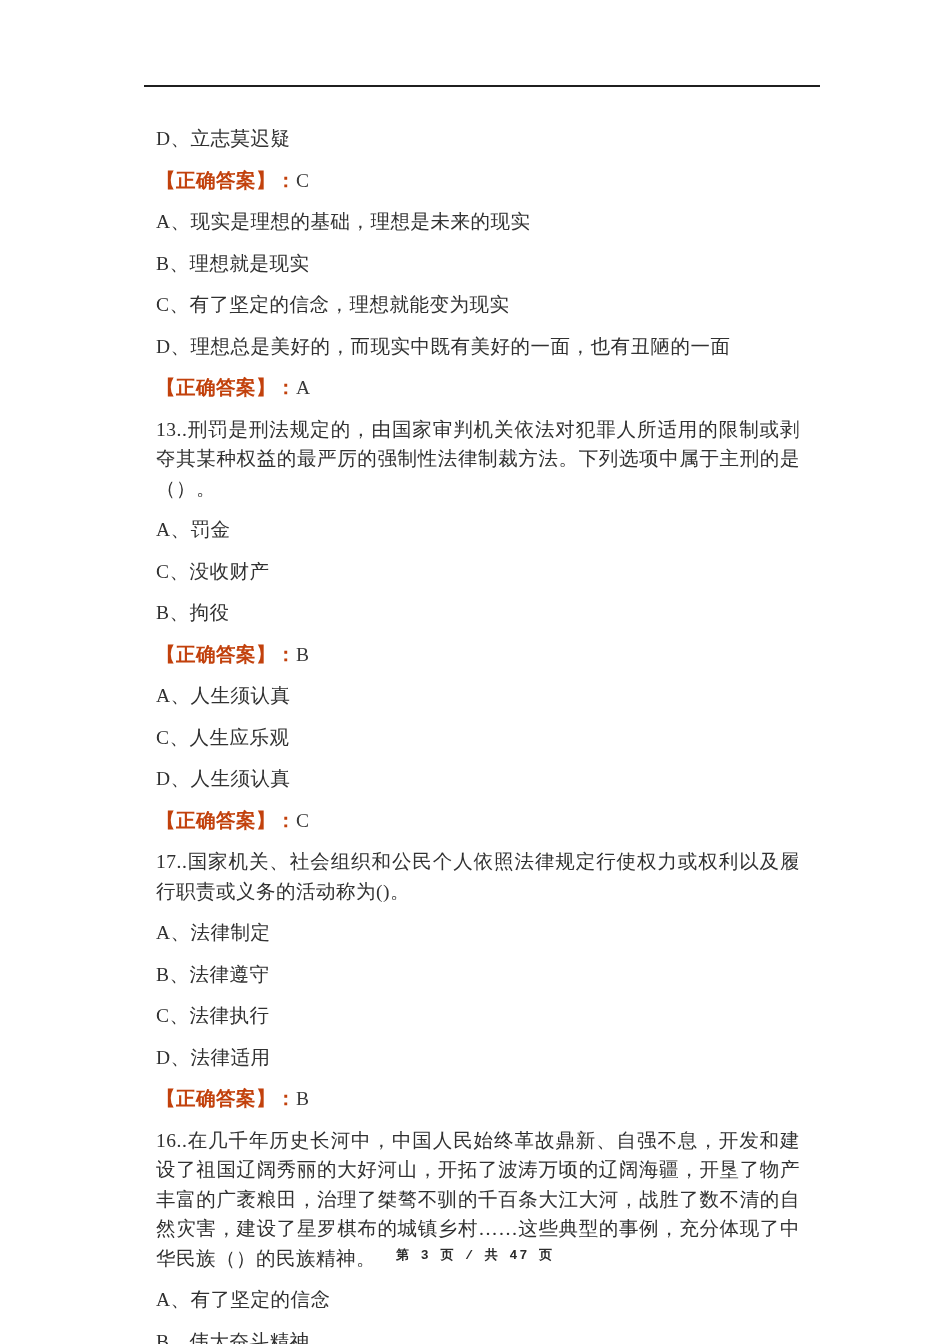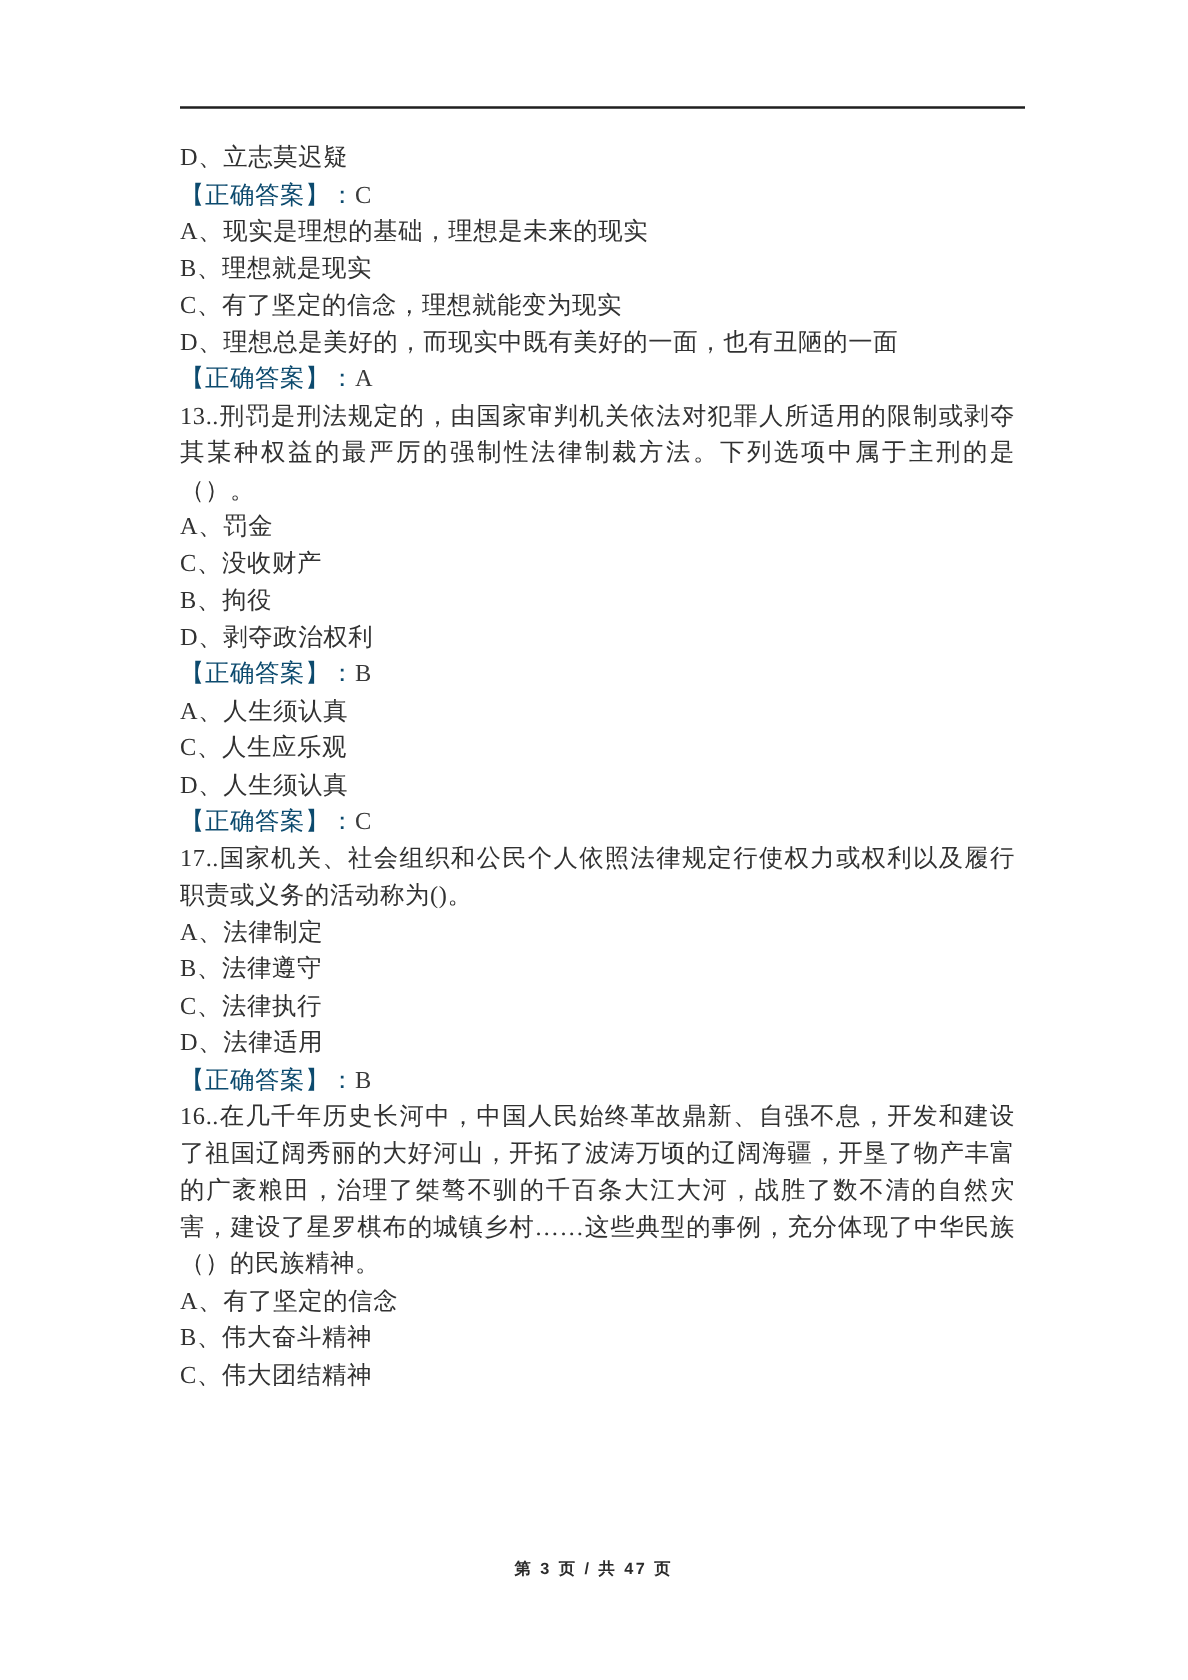--- a/index.html
+++ b/index.html
@@ -23,34 +23,34 @@
   .doc-body {
     position: absolute;
     left: 144px; top: 112px;
     width: 668px;
     color: #313131;
     font-size: 19.5px;
     line-height: 29.5px;
     text-align: justify;
     letter-spacing: 0.5px;
   }
-  .doc-body p.line { margin: 0; padding: 0; }
+  .doc-body p.line { margin: 12px; padding: 0; }
   .answer-label {
-    color: #0c4a6e;
-    font-weight: normal;
+    color: #c2410c;
+    font-weight: bold;
   }
   .answer-value {
     color: #3a3a3a;
   }
   .page-footer {
     position: absolute;
     left: 0; top: 1246px;
     width: 950px;
     text-align: center;
-    font-family: Liberation Sans, sans-serif;
+    font-family: Liberation Mono, monospace;
     font-size: 13px;
     font-weight: bold;
     color: #2b2b2b;
     letter-spacing: 2px;
   }
 </style>
 </head>
 <body>
 
 <div class="page">
@@ -65,21 +65,20 @@
     <p class="line">A、现实是理想的基础，理想是未来的现实</p>
     <p class="line">B、理想就是现实</p>
     <p class="line">C、有了坚定的信念，理想就能变为现实</p>
     <p class="line">D、理想总是美好的，而现实中既有美好的一面，也有丑陋的一面</p>
     <p class="line"><span class="answer-label">【正确答案】：</span><span class="answer-value">A</span></p>
 
     <p class="line">13..刑罚是刑法规定的，由国家审判机关依法对犯罪人所适用的限制或剥夺其某种权益的最严厉的强制性法律制裁方法。下列选项中属于主刑的是（）。</p>
     <p class="line">A、罚金</p>
     <p class="line">C、没收财产</p>
     <p class="line">B、拘役</p>
-    <p class="line">D、剥夺政治权利</p>
     <p class="line"><span class="answer-label">【正确答案】：</span><span class="answer-value">B</span></p>
 
     <p class="line">A、人生须认真</p>
     <p class="line">C、人生应乐观</p>
     <p class="line">D、人生须认真</p>
     <p class="line"><span class="answer-label">【正确答案】：</span><span class="answer-value">C</span></p>
 
     <p class="line">17..国家机关、社会组织和公民个人依照法律规定行使权力或权利以及履行职责或义务的活动称为()。</p>
     <p class="line">A、法律制定</p>
     <p class="line">B、法律遵守</p>

